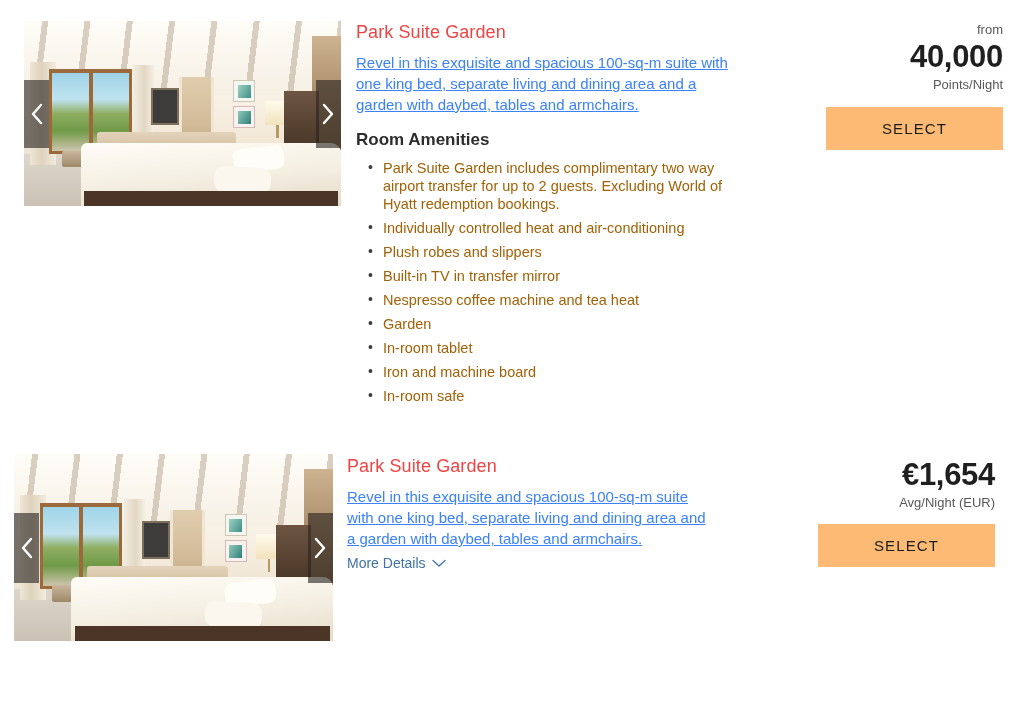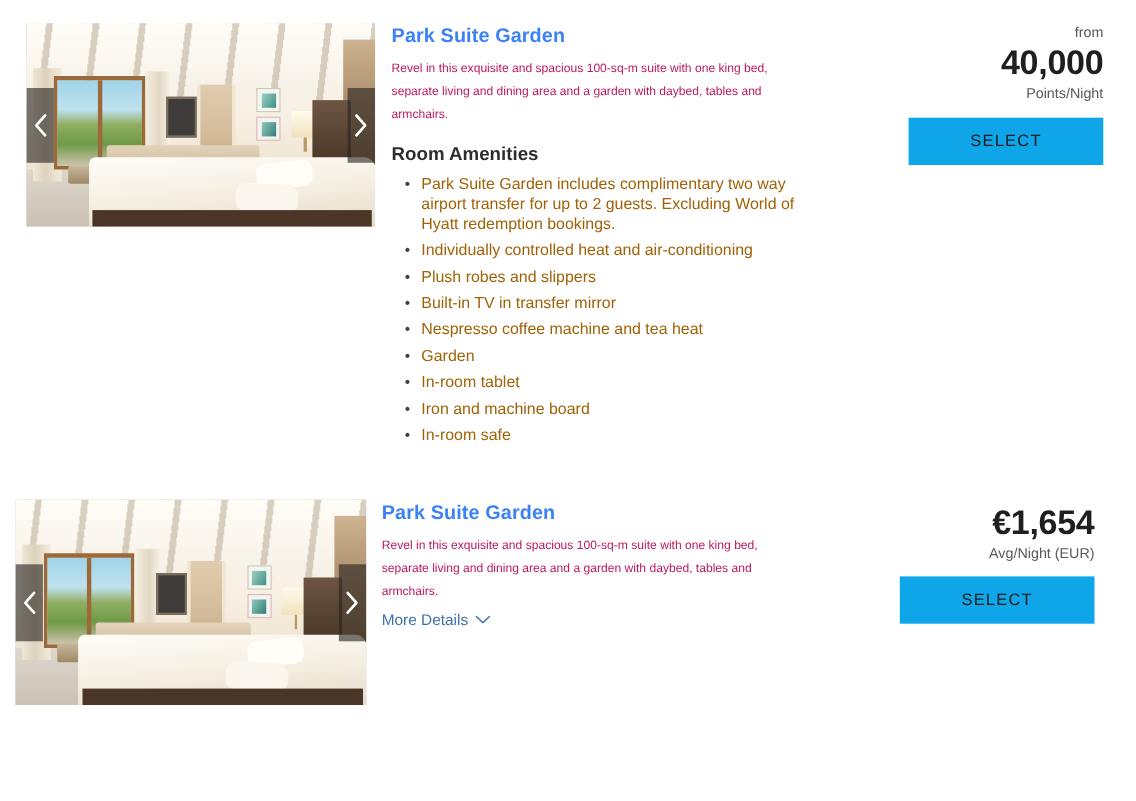--- a/index.html
+++ b/index.html
@@ -164,32 +164,33 @@
   .nav-arrow svg { display: block; }
 
   
   .details { position: absolute; }
   #details-0 { left: 356px; top: 22px;  width: 380px; }
   #details-1 { left: 347px; top: 24px;  width: 375px; }
 
   .room-title {
     margin: 0;
     font-size: 18px;
-    font-weight: bold;
-    color: #3b82f6;
+    font-weight: normal;
+    color: #ef4444;
     letter-spacing: 0.1px;
   }
   #details-0 .room-title { margin-bottom: 9px; }
   #details-1 .room-title { margin-bottom: 9px; }
 
   .room-desc {
     margin: 0;
-    font-size: 11px;
+    font-size: 15px;
     line-height: 21px;
-    color: #be185d;
+    color: #3b82f6;
+    text-decoration: underline;
   }
   #details-0 .room-desc { width: 374px; }
   #details-1 .room-desc { width: 368px; }
 
   .amenities-title {
     margin: 15px 0 9px 0;
     font-size: 17px;
     font-weight: bold;
     color: #2d2d2d;
   }
@@ -251,21 +252,21 @@
     font-size: 13px;
     color: #585858;
     line-height: 16px;
     margin-top: 2px;
   }
   .select-btn {
     display: block;
     width: 177px;
     height: 43px;
     margin-left: auto;
-    background: #0ea5e9;
+    background: #fdba74;
     border: none;
     color: #1c1c1c;
     font-family: "Liberation Sans", sans-serif;
     font-size: 15px;
     letter-spacing: 1.1px;
     cursor: pointer;
     padding: 0;
   }
   #price-0 .select-btn { margin-top: 14px; }
   #price-1 .select-btn { margin-top: 13px; }

